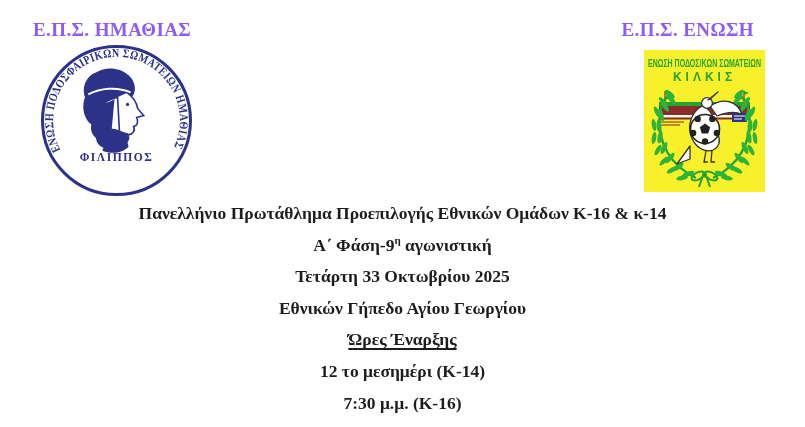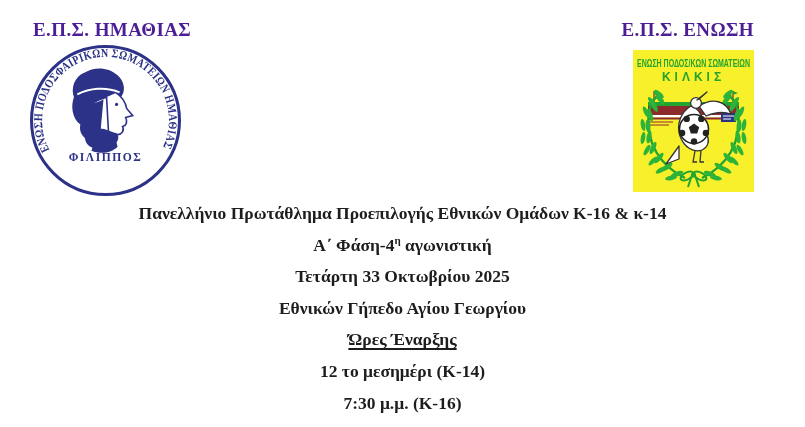--- a/index.html
+++ b/index.html
@@ -10,28 +10,28 @@
     height: 427px;
     background: #ffffff;
     overflow: hidden;
     font-family: "Liberation Serif", serif;
   }
   .fed-title {
     position: absolute;
     top: 19px;
     font-size: 19px;
     font-weight: 700;
-    color: #4c1d95;
+    color: #8b5cf6;
     letter-spacing: 0.4px;
     white-space: nowrap;
   }
   .fed-title.left  { left: 33px; }
   .fed-title.right { right: 51px; }
 
-  .logo { position: absolute; }
+  .logo { position: absolute; margin-left: 11px; }
   .logo-imathia { left: 29px;  top: 44px;  width: 153px; height: 153px; }
   .logo-kilkis  { left: 633px; top: 50px;  width: 121px; height: 142px; }
   .logo svg { display: block; width: 100%; height: 100%; }
 
   .announcement {
     position: absolute;
     left: 0; right: 0;
     top: 198px;
     text-align: center;
     color: #1d1d1d;
@@ -150,21 +150,21 @@
         <circle cx="61" cy="91.5" r="3.2" fill="#222222"></circle>
         <circle cx="49.1" cy="82.9" r="3.2" fill="#222222"></circle>
         <circle cx="53.7" cy="68.9" r="3.2" fill="#222222"></circle>
         <circle cx="68.3" cy="68.9" r="3.2" fill="#222222"></circle>
       </g>
     </svg>
   </div>
 
   <div class="announcement">
     <div class="line">Πανελλήνιο Πρωτάθλημα Προεπιλογής Εθνικών Ομάδων Κ-16 &amp; κ-14</div>
-    <div class="line"><span>Α΄ Φάση-4</span><sup>η</sup><span> αγωνιστική</span></div>
+    <div class="line"><span>Α΄ Φάση-9</span><sup>η</sup><span> αγωνιστική</span></div>
     <div class="line">Τετάρτη 33 Οκτωβρίου 2025</div>
     <div class="line">Εθνικών Γήπεδο Αγίου Γεωργίου</div>
     <div class="line underlined"><span class="u">Ώρες Έναρξης</span></div>
     <div class="line">12 το μεσημέρι (Κ-14)</div>
     <div class="line">7:30 μ.μ. (Κ-16)</div>
   </div>
 
 </div>
 
 </body></html>

